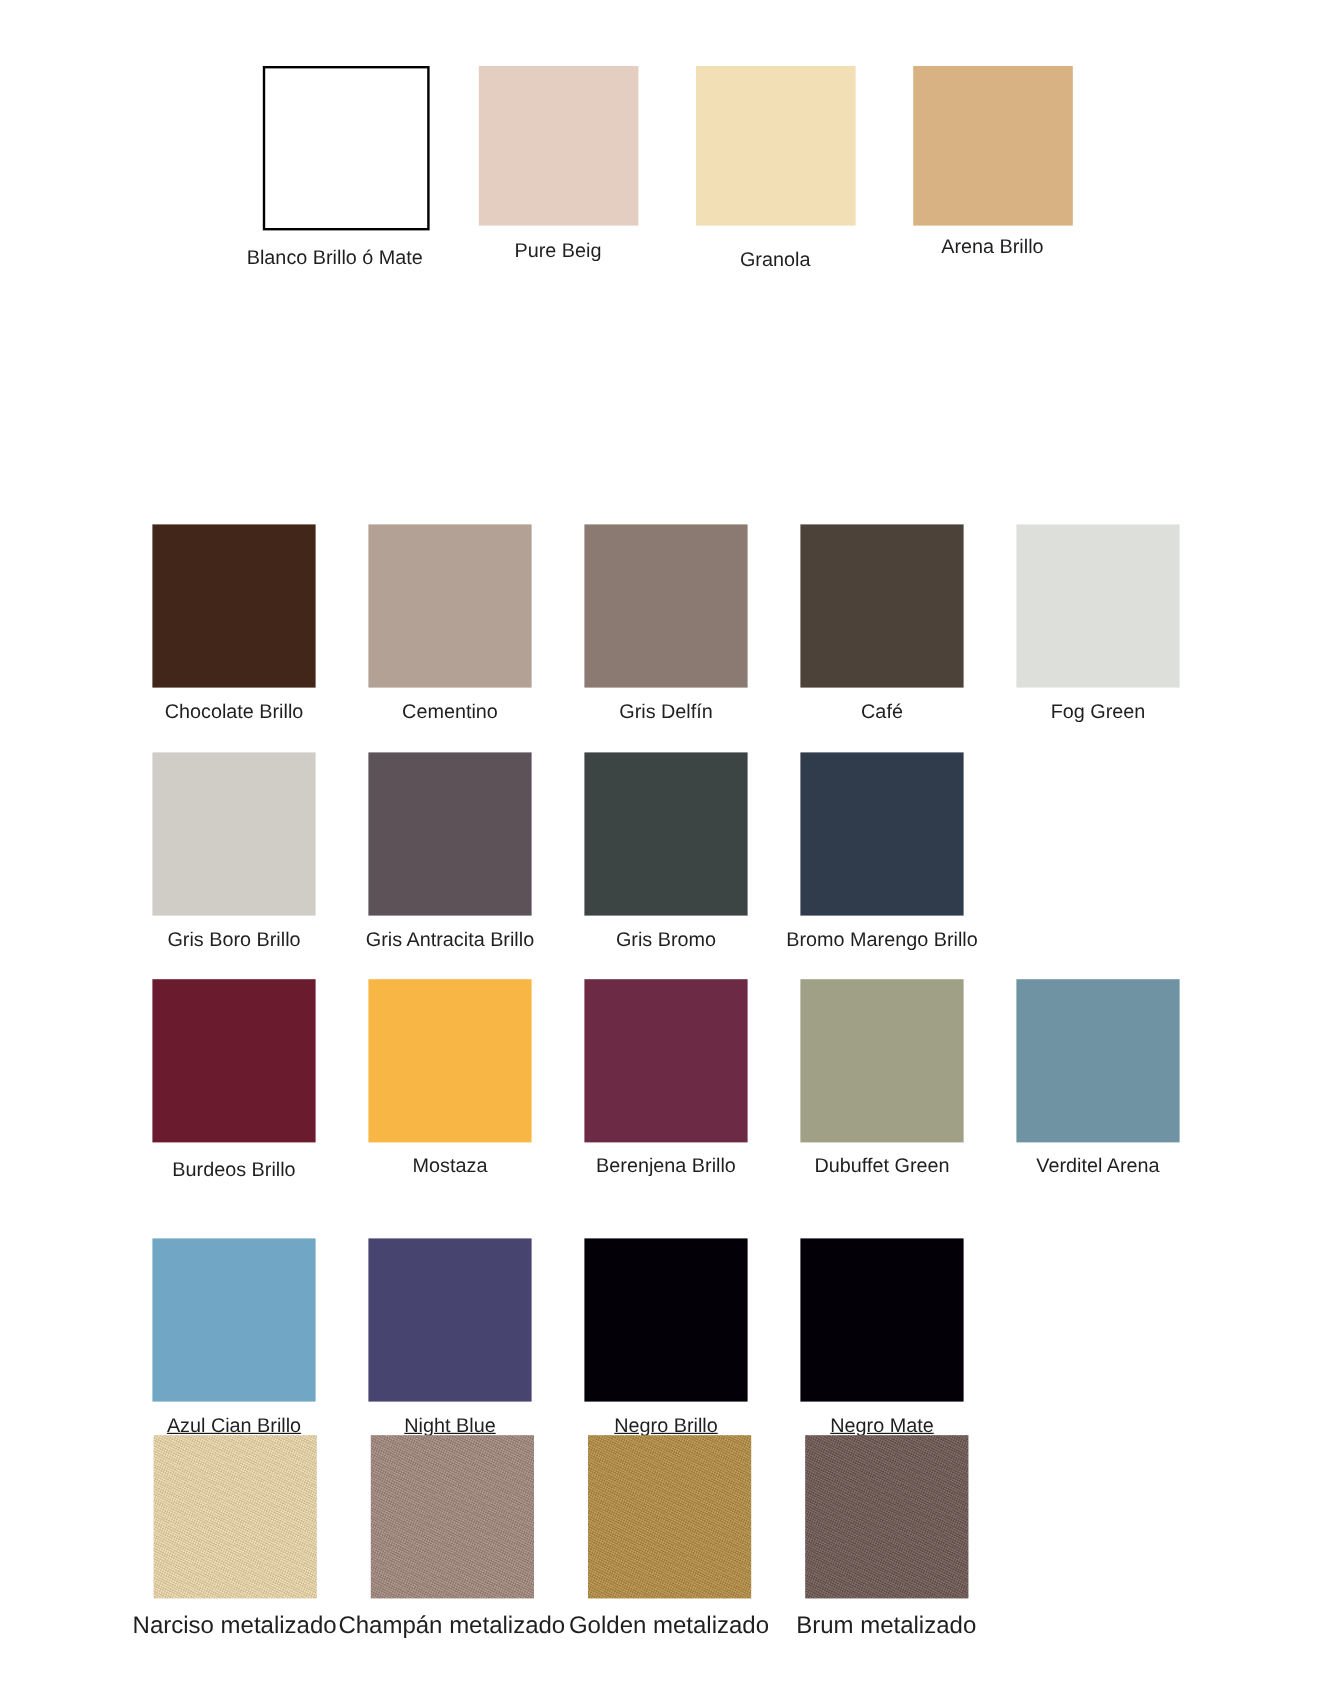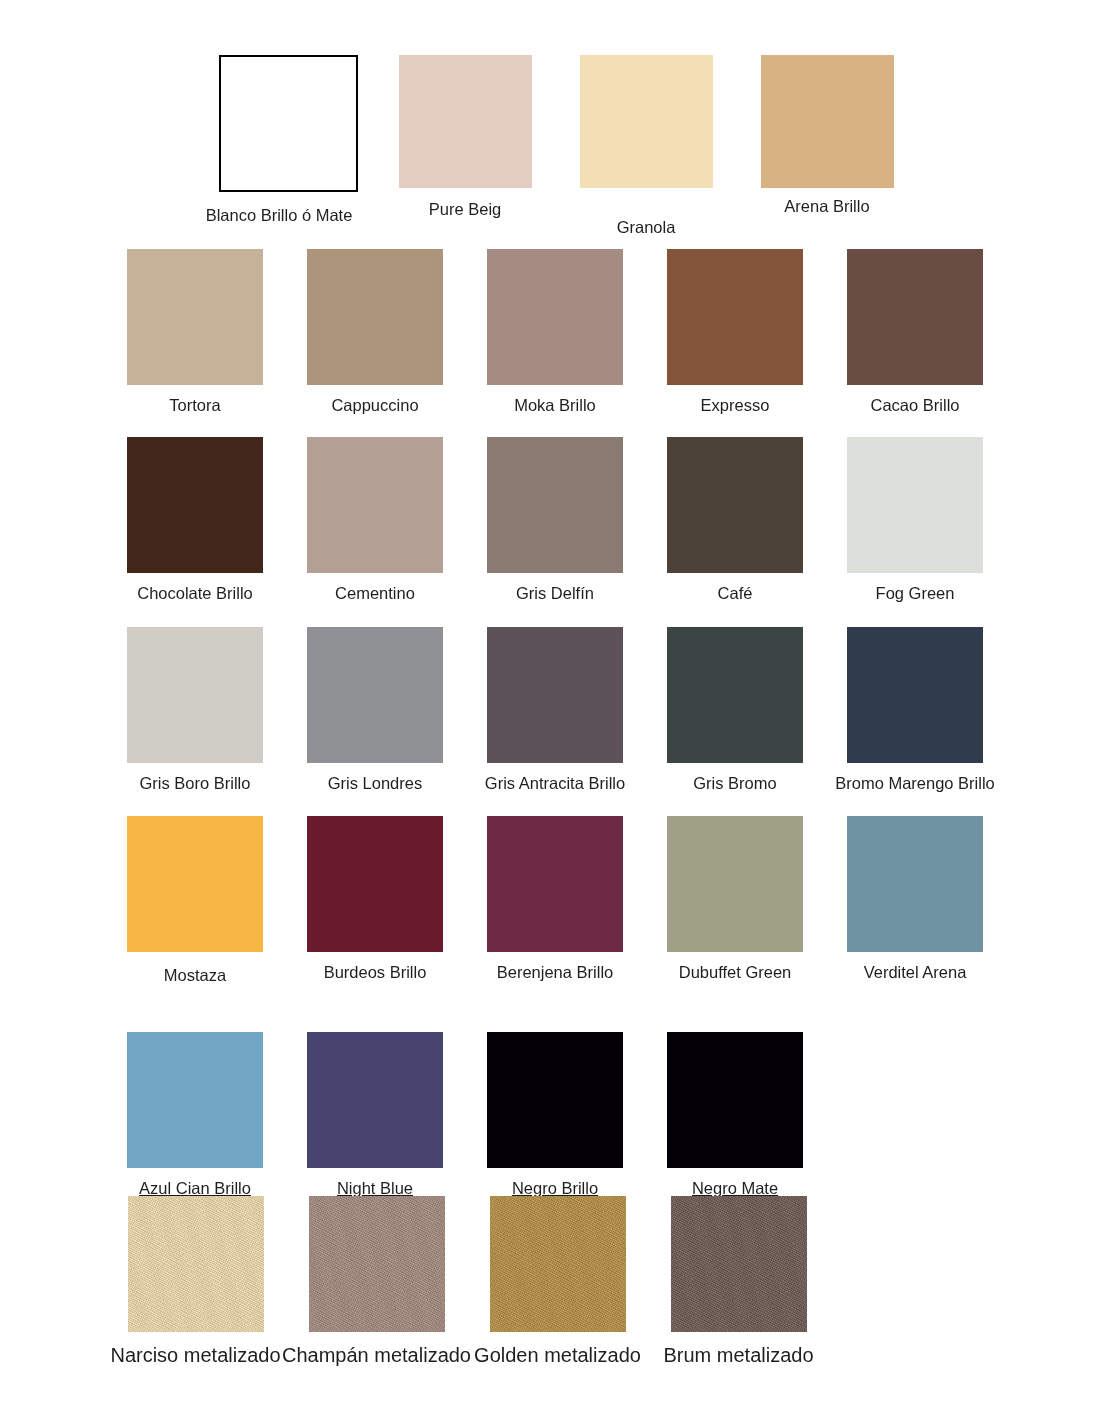--- a/index.html
+++ b/index.html
@@ -49,21 +49,21 @@
   #row-1 .swatch-cell { width: 178px; }
   #row-1 .swatch-chip { width: 133px; height: 133px; }
   #row-1 .swatch-label { margin-top: 17px; }
   #row-1 .swatch-cell:nth-child(1) { margin-left: 190px; }
   #row-1 .swatch-cell:nth-child(1) .swatch-chip { width: 139px; height: 137px; margin-left: 18px; }
   #row-1 .swatch-cell:nth-child(1) .swatch-label { margin-top: 14px; }
   #row-1 .swatch-cell:nth-child(2) { margin-left: 8px; }
   #row-1 .swatch-cell:nth-child(2) .swatch-chip { margin-left: 0; }
   #row-1 .swatch-cell:nth-child(2) .swatch-label { margin-top: 12px; }
   #row-1 .swatch-cell:nth-child(3) { margin-left: 3px; }
-  #row-1 .swatch-cell:nth-child(3) .swatch-label { margin-top: 30px; }
+  #row-1 .swatch-cell:nth-child(3) .swatch-label { margin-top: 20px; }
   #row-1 .swatch-cell:nth-child(4) { margin-left: 3px; }
   #row-1 .swatch-cell:nth-child(4) .swatch-label { margin-top: 9px; }
 
   
   .grid-row { left: 105px; width: 900px; }
   .grid-row .swatch-cell { width: 180px; }
   .grid-row .swatch-chip { width: 136px; height: 136px; }
   .grid-row .swatch-label { margin-top: 11px; }
 
   #row-2 { top: 249px; }
@@ -92,42 +92,20 @@
       </div>
       <div class="swatch-cell">
         <div class="swatch-chip" style="background: rgb(242, 223, 181);"></div>
         <div class="swatch-label">Granola</div>
       </div>
       <div class="swatch-cell">
         <div class="swatch-chip" style="background: rgb(217, 178, 131);"></div>
         <div class="swatch-label">Arena Brillo</div>
       </div>
     </div>
-  <div class="swatch-row grid-row" id="row-2">
-      <div class="swatch-cell">
-        <div class="swatch-chip" style="background: rgb(198, 178, 153);"></div>
-        <div class="swatch-label">Tortora</div>
-      </div>
-      <div class="swatch-cell">
-        <div class="swatch-chip" style="background: rgb(173, 149, 123);"></div>
-        <div class="swatch-label">Cappuccino</div>
-      </div>
-      <div class="swatch-cell">
-        <div class="swatch-chip" style="background: rgb(166, 139, 131);"></div>
-        <div class="swatch-label">Moka Brillo</div>
-      </div>
-      <div class="swatch-cell">
-        <div class="swatch-chip" style="background: rgb(132, 85, 58);"></div>
-        <div class="swatch-label">Expresso</div>
-      </div>
-      <div class="swatch-cell">
-        <div class="swatch-chip" style="background: rgb(106, 77, 66);"></div>
-        <div class="swatch-label">Cacao Brillo</div>
-      </div>
-    </div>
   <div class="swatch-row grid-row" id="row-3">
       <div class="swatch-cell">
         <div class="swatch-chip" style="background: rgb(66, 38, 25);"></div>
         <div class="swatch-label">Chocolate Brillo</div>
       </div>
       <div class="swatch-cell">
         <div class="swatch-chip" style="background: rgb(179, 161, 149);"></div>
         <div class="swatch-label">Cementino</div>
       </div>
       <div class="swatch-cell">
@@ -142,46 +120,42 @@
         <div class="swatch-chip" style="background: rgb(220, 223, 218);"></div>
         <div class="swatch-label">Fog Green</div>
       </div>
     </div>
   <div class="swatch-row grid-row" id="row-4">
       <div class="swatch-cell">
         <div class="swatch-chip" style="background: rgb(207, 205, 198);"></div>
         <div class="swatch-label">Gris Boro Brillo</div>
       </div>
       <div class="swatch-cell">
-        <div class="swatch-chip" style="background: rgb(142, 144, 148);"></div>
-        <div class="swatch-label">Gris Londres</div>
-      </div>
-      <div class="swatch-cell">
         <div class="swatch-chip" style="background: rgb(93, 82, 88);"></div>
         <div class="swatch-label">Gris Antracita Brillo</div>
       </div>
       <div class="swatch-cell">
         <div class="swatch-chip" style="background: rgb(61, 68, 68);"></div>
         <div class="swatch-label">Gris Bromo</div>
       </div>
       <div class="swatch-cell">
         <div class="swatch-chip" style="background: rgb(48, 60, 75);"></div>
         <div class="swatch-label">Bromo Marengo Brillo</div>
       </div>
     </div>
   <div class="swatch-row grid-row" id="row-5">
       <div class="swatch-cell">
+        <div class="swatch-chip" style="background: rgb(107, 27, 46);"></div>
+        <div class="swatch-label">Burdeos Brillo</div>
+      </div>
+      <div class="swatch-cell">
         <div class="swatch-chip" style="background: rgb(248, 182, 68);"></div>
         <div class="swatch-label">Mostaza</div>
       </div>
       <div class="swatch-cell">
-        <div class="swatch-chip" style="background: rgb(107, 27, 46);"></div>
-        <div class="swatch-label">Burdeos Brillo</div>
-      </div>
-      <div class="swatch-cell">
         <div class="swatch-chip" style="background: rgb(108, 42, 68);"></div>
         <div class="swatch-label">Berenjena Brillo</div>
       </div>
       <div class="swatch-cell">
         <div class="swatch-chip" style="background: rgb(160, 160, 135);"></div>
         <div class="swatch-label">Dubuffet Green</div>
       </div>
       <div class="swatch-cell">
         <div class="swatch-chip" style="background: rgb(111, 147, 163);"></div>
         <div class="swatch-label">Verditel Arena</div>

